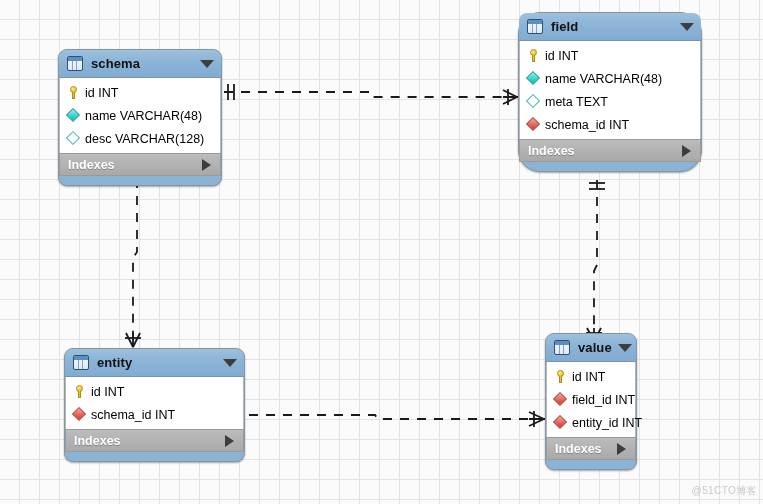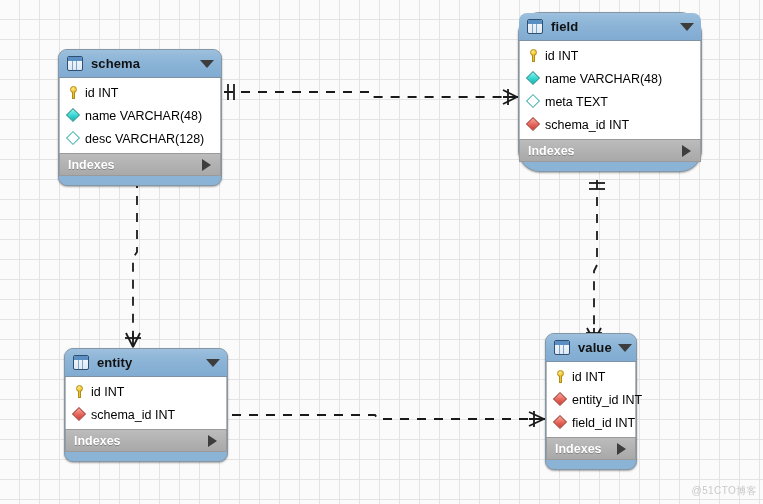--- a/index.html
+++ b/index.html
@@ -304,21 +304,21 @@
           </span>
         <span class="col-name">schema_id INT</span>
       </div>
     </div>
     <div class="tbl-indexes">
       <span class="idx-label">Indexes</span>
       <span class="idx-caret"></span>
     </div>
   </div>
 
-  <div class="table-card" id="tbl-entity" style="left:64px; top:348px; width:164px;">
+  <div class="table-card" id="tbl-entity" style="left:64px; top:348px; width:181px;">
     <div class="tbl-header">
       <span class="tbl-icon"></span>
       <span class="tbl-title">entity</span>
       <span class="tbl-caret"></span>
     </div>
     <div class="tbl-cols">
       <div class="col-row">
         <span class="ic ic-key"></span>
         <span class="col-name">id INT</span>
       </div>
@@ -343,27 +343,27 @@
     </div>
     <div class="tbl-cols">
       <div class="col-row">
         <span class="ic ic-key"></span>
         <span class="col-name">id INT</span>
       </div>
       <div class="col-row">
         <span class="ic ic-red">
             <span class="diamond"></span>
           </span>
+        <span class="col-name">field_id INT</span>
+      </div>
+      <div class="col-row">
+        <span class="ic ic-red">
+            <span class="diamond"></span>
+          </span>
         <span class="col-name">entity_id INT</span>
-      </div>
-      <div class="col-row">
-        <span class="ic ic-red">
-            <span class="diamond"></span>
-          </span>
-        <span class="col-name">field_id INT</span>
       </div>
     </div>
     <div class="tbl-indexes">
       <span class="idx-label">Indexes</span>
       <span class="idx-caret"></span>
     </div>
   </div>
 
   <span class="watermark">@51CTO博客</span>
 

